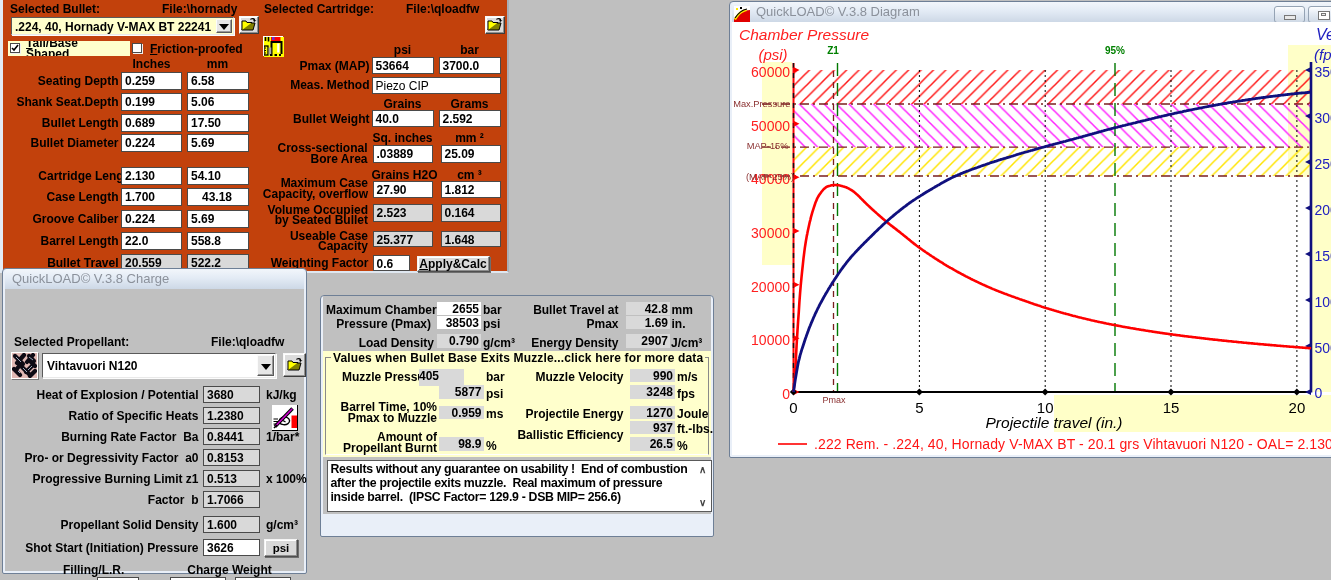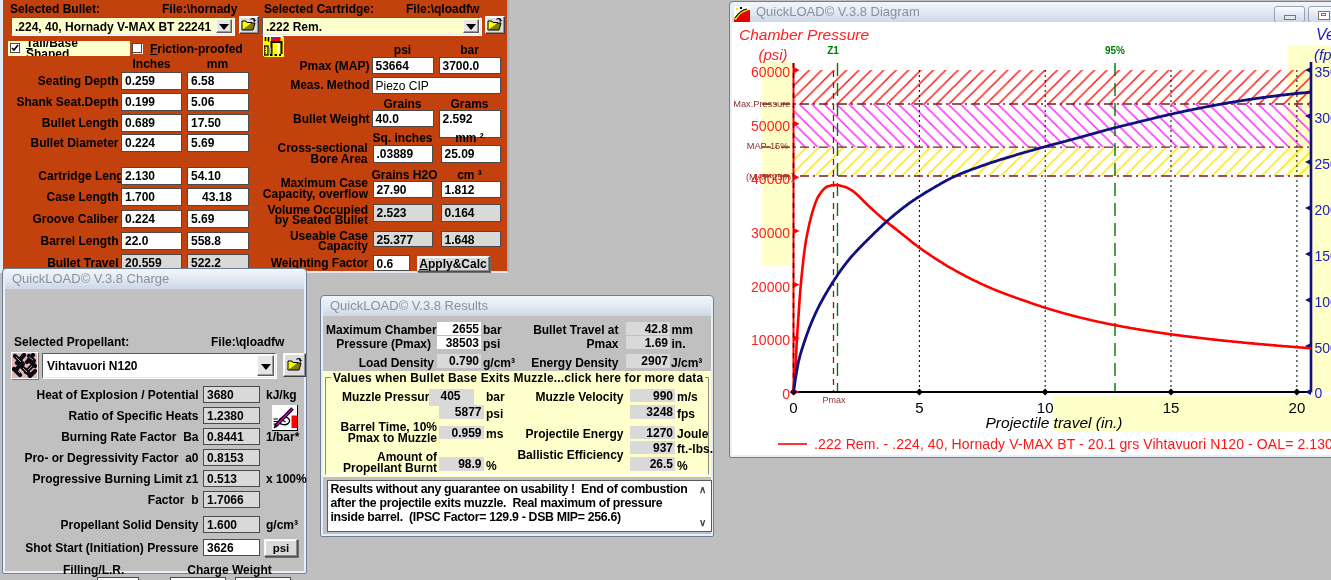--- a/index.html
+++ b/index.html
@@ -27,23 +27,20 @@
 <div class="lbl" style="left:264px;top:3px;">Selected Cartridge:</div>
 <div class="lbl" style="left:406px;top:3px;">File:\qloadfw</div>
 <div class="combo" style="left:11px;top:17px;width:223px;height:18px;background:#ffffcc;padding:2px 0 0 3px;">.224, 40, Hornady V-MAX BT 22241<span class="cab" style="right:1px;width:16px;height:14px;">
           <i></i>
         </span></div>
 <div class="fbtn" style="left:239px;top:16px;width:20px;height:18px;padding:0px 0 0 0px;"><svg width="18" height="16" viewBox="0 0 18 16">
           <path d="M2 13 L4 6 L15 6 L13 13 Z" fill="#808000" stroke="#000" stroke-width="1"></path>
           <path d="M2 13 L2 4 L6 4 L7 5.5 L12 5.5" fill="#ffff00" stroke="#000" stroke-width="1"></path>
           <path d="M10 2 C12 0.5 14 0.5 15 2 L15 3.2 L16.5 3.2 L14.2 5 L13 3.2 L14 3.2 C13.3 2 11.5 2 10.6 2.8 Z" fill="#000"></path>
         </svg></div>
-<div class="combo" style="left:262px;top:17px;width:219px;height:18px;background:#ffffcc;padding:2px 0 0 3px;">.222 Rem.<span class="cab" style="right:1px;width:16px;height:14px;">
-          <i></i>
-        </span></div>
 <div class="fbtn" style="left:485px;top:16px;width:20px;height:18px;"><svg width="18" height="16" viewBox="0 0 18 16">
           <path d="M2 13 L4 6 L15 6 L13 13 Z" fill="#808000" stroke="#000" stroke-width="1"></path>
           <path d="M2 13 L2 4 L6 4 L7 5.5 L12 5.5" fill="#ffff00" stroke="#000" stroke-width="1"></path>
           <path d="M10 2 C12 0.5 14 0.5 15 2 L15 3.2 L16.5 3.2 L14.2 5 L13 3.2 L14 3.2 C13.3 2 11.5 2 10.6 2.8 Z" fill="#000"></path>
         </svg></div>
 <div style="position:absolute;left:8px;top:41px;width:122px;height:15px;background:#ffffcc;overflow:hidden;">
         <div class="lbl" style="position:relative;left:18px;top:-3px;line-height:11px;"><span style="text-decoration:underline">T</span>ail/Base<br>Shaped</div>
       </div>
 <div class="cb" style="left:10px;top:43px;">
         <svg width="8" height="8" viewBox="0 0 8 8" style="position:absolute;left:0px;top:0px">
@@ -98,21 +95,21 @@
 <div class="lbl" style="left:438.5px;top:44px;width:62px;text-align:center;">bar</div>
 <div class="lbl lr" style="left:240px;top:60px;width:129.5px;">Pmax (MAP)</div>
 <div class="box" style="left:371.5px;top:57px;width:62px;height:17px;">53664</div>
 <div class="box" style="left:438.5px;top:57px;width:62px;height:17px;">3700.0</div>
 <div class="lbl lr" style="left:240px;top:79px;width:129.5px;">Meas. Method</div>
 <div class="box" style="left:371.5px;top:76.5px;width:129px;height:17px;"><span style="font-weight:normal">Piezo CIP</span></div>
 <div class="lbl" style="left:371.5px;top:97.5px;width:62px;text-align:center;">Grains</div>
 <div class="lbl" style="left:438.5px;top:97.5px;width:62px;text-align:center;">Grams</div>
 <div class="lbl lr" style="left:240px;top:113px;width:129.5px;">Bullet Weight</div>
 <div class="box" style="left:371.5px;top:110px;width:62px;height:17px;">40.0</div>
-<div class="box" style="left:438.5px;top:110px;width:62px;height:28px;">2.592</div>
+<div class="box" style="left:438.5px;top:110px;width:62px;height:17px;">2.592</div>
 <div class="lbl" style="left:371.5px;top:131.5px;width:62px;text-align:center;">Sq. inches</div>
 <div class="lbl" style="left:438.5px;top:131.5px;width:62px;text-align:center;">mm ²</div>
 <div class="lbl lr l2" style="left:240px;top:143px;width:127.5px;">Cross-sectional<br>Bore Area</div>
 <div class="box" style="left:372.5px;top:145px;width:60px;height:17.5px;">.03889</div>
 <div class="box" style="left:440.5px;top:145px;width:60px;height:17.5px;">25.09</div>
 <div class="lbl" style="left:371.5px;top:169px;width:62px;text-align:center;">Grains H2O</div>
 <div class="lbl" style="left:438.5px;top:169px;width:62px;text-align:center;">cm ³</div>
 <div class="lbl lr l2" style="left:240px;top:178px;width:128px;">Maximum Case<br>Capacity, overflow</div>
 <div class="box" style="left:372.5px;top:181px;width:60px;height:17px;">27.90</div>
 <div class="box" style="left:440.5px;top:181px;width:60px;height:17px;">1.812</div>
@@ -200,21 +197,20 @@
 <div class="box" style="left:169.5px;top:536.5px;width:56.5px;height:17px;">20.1</div>
 <div class="box" style="left:234.5px;top:536.5px;width:56.5px;height:17px;">1.302</div>
 <div class="btn" style="left:13px;top:551.5px;width:83px;height:17px;line-height:15px;"><span style="text-decoration:underline">A</span>pply&amp;Calc</div>
 <div class="lbl" style="left:63px;top:558px;width:125px;text-align:center;">%</div>
 <div class="lbl" style="left:169.5px;top:558px;width:56.5px;text-align:center;">Grains</div>
 <div class="lbl" style="left:234.5px;top:558px;width:56.5px;text-align:center;">Grams</div>
 </div>
     </div>
   </div>
 <div class="win" style="left:320px;top:295px;width:394px;height:242px;">
-<div class="tbar">QuickLOAD© V.3.8 Results</div>
     <div class="client">
 <div style="position:absolute;left:-323px;top:-317px;width:1331px;height:580px;">
 <div class="lbl lr" style="left:326px;top:325px;width:105px;">Maximum Chamber</div>
 <div class="lbl" style="left:437px;top:322.5px;width:44px;height:13.5px;background:#fff;text-align:right;padding:1px 2px 0 0;line-height:12px;">2655</div>
 <div class="lbl" style="left:483px;top:325px;">bar</div>
 <div class="lbl lr" style="left:500px;top:325px;width:118.5px;">Bullet Travel at</div>
 <div class="lbl" style="left:626px;top:322.5px;width:44px;height:13.5px;background:#d9d9d9;text-align:right;padding:1px 2px 0 0;line-height:12px;">42.8</div>
 <div class="lbl" style="left:671.5px;top:325px;">mm</div>
 <div class="lbl lr" style="left:326px;top:339px;width:105px;">Pressure (Pmax)</div>
 <div class="lbl" style="left:437px;top:336.5px;width:44px;height:13.5px;background:#fff;text-align:right;padding:1px 2px 0 0;line-height:12px;">38503</div>
@@ -225,21 +221,21 @@
 <div class="lbl lr" style="left:326px;top:357.5px;width:108px;">Load Density</div>
 <div class="lbl" style="left:437px;top:355px;width:44px;height:13.5px;background:#d9d9d9;text-align:right;padding:1px 2px 0 0;line-height:12px;">0.790</div>
 <div class="lbl" style="left:483px;top:357.5px;">g/cm³</div>
 <div class="lbl lr" style="left:500px;top:357.5px;width:118.5px;">Energy Density</div>
 <div class="lbl" style="left:626px;top:355px;width:44px;height:13.5px;background:#d9d9d9;text-align:right;padding:1px 2px 0 0;line-height:12px;">2907</div>
 <div class="lbl" style="left:671px;top:357.5px;">J/cm³</div>
 <div style="position:absolute;left:323px;top:371.5px;width:388px;height:106px;background:#ffffcc;"></div>
 <div style="position:absolute;left:325px;top:378px;width:384px;height:98px;border:1px solid #8a8a8a;border-bottom-color:#fff;"></div>
 <div class="lbl" style="left:331px;top:372.5px;background:#ffffcc;padding:0 2px;letter-spacing:0.15px;">Values when Bullet Base Exits Muzzle...click here for more data</div>
 <div class="lbl lr" style="left:330px;top:392px;width:106px;">Muzzle Pressure</div>
-<div class="lbl" style="left:429px;top:389.5px;width:45px;height:13.5px;background:#d9d9d9;text-align:center;padding:1px 2px 16px 0;line-height:12px;">405</div>
+<div class="lbl" style="left:419px;top:389.5px;width:45px;height:13.5px;background:#d9d9d9;text-align:left;padding:1px 2px 16px 0;line-height:12px;">405</div>
 <div class="lbl" style="left:486px;top:392px;">bar</div>
 <div class="lbl lr" style="left:505px;top:392px;width:118.5px;">Muzzle Velocity</div>
 <div class="lbl" style="left:630px;top:389.5px;width:45px;height:13.5px;background:#d9d9d9;text-align:right;padding:1px 2px 0 0;line-height:12px;">990</div>
 <div class="lbl" style="left:677px;top:392px;">m/s</div>
 <div class="lbl" style="left:438.5px;top:406px;width:45px;height:13.5px;background:#d9d9d9;text-align:right;padding:1px 2px 0 0;line-height:12px;">5877</div>
 <div class="lbl" style="left:486px;top:408.5px;">psi</div>
 <div class="lbl" style="left:630px;top:406px;width:45px;height:13.5px;background:#d9d9d9;text-align:right;padding:1px 2px 0 0;line-height:12px;">3248</div>
 <div class="lbl" style="left:677px;top:408.5px;">fps</div>
 <div class="lbl lr l2" style="left:330px;top:423px;width:107px;">Barrel Time, 10%<br>Pmax to Muzzle</div>
 <div class="lbl" style="left:438.5px;top:426.5px;width:45px;height:13.5px;background:#d9d9d9;text-align:right;padding:1px 2px 0 0;line-height:12px;">0.959</div>

